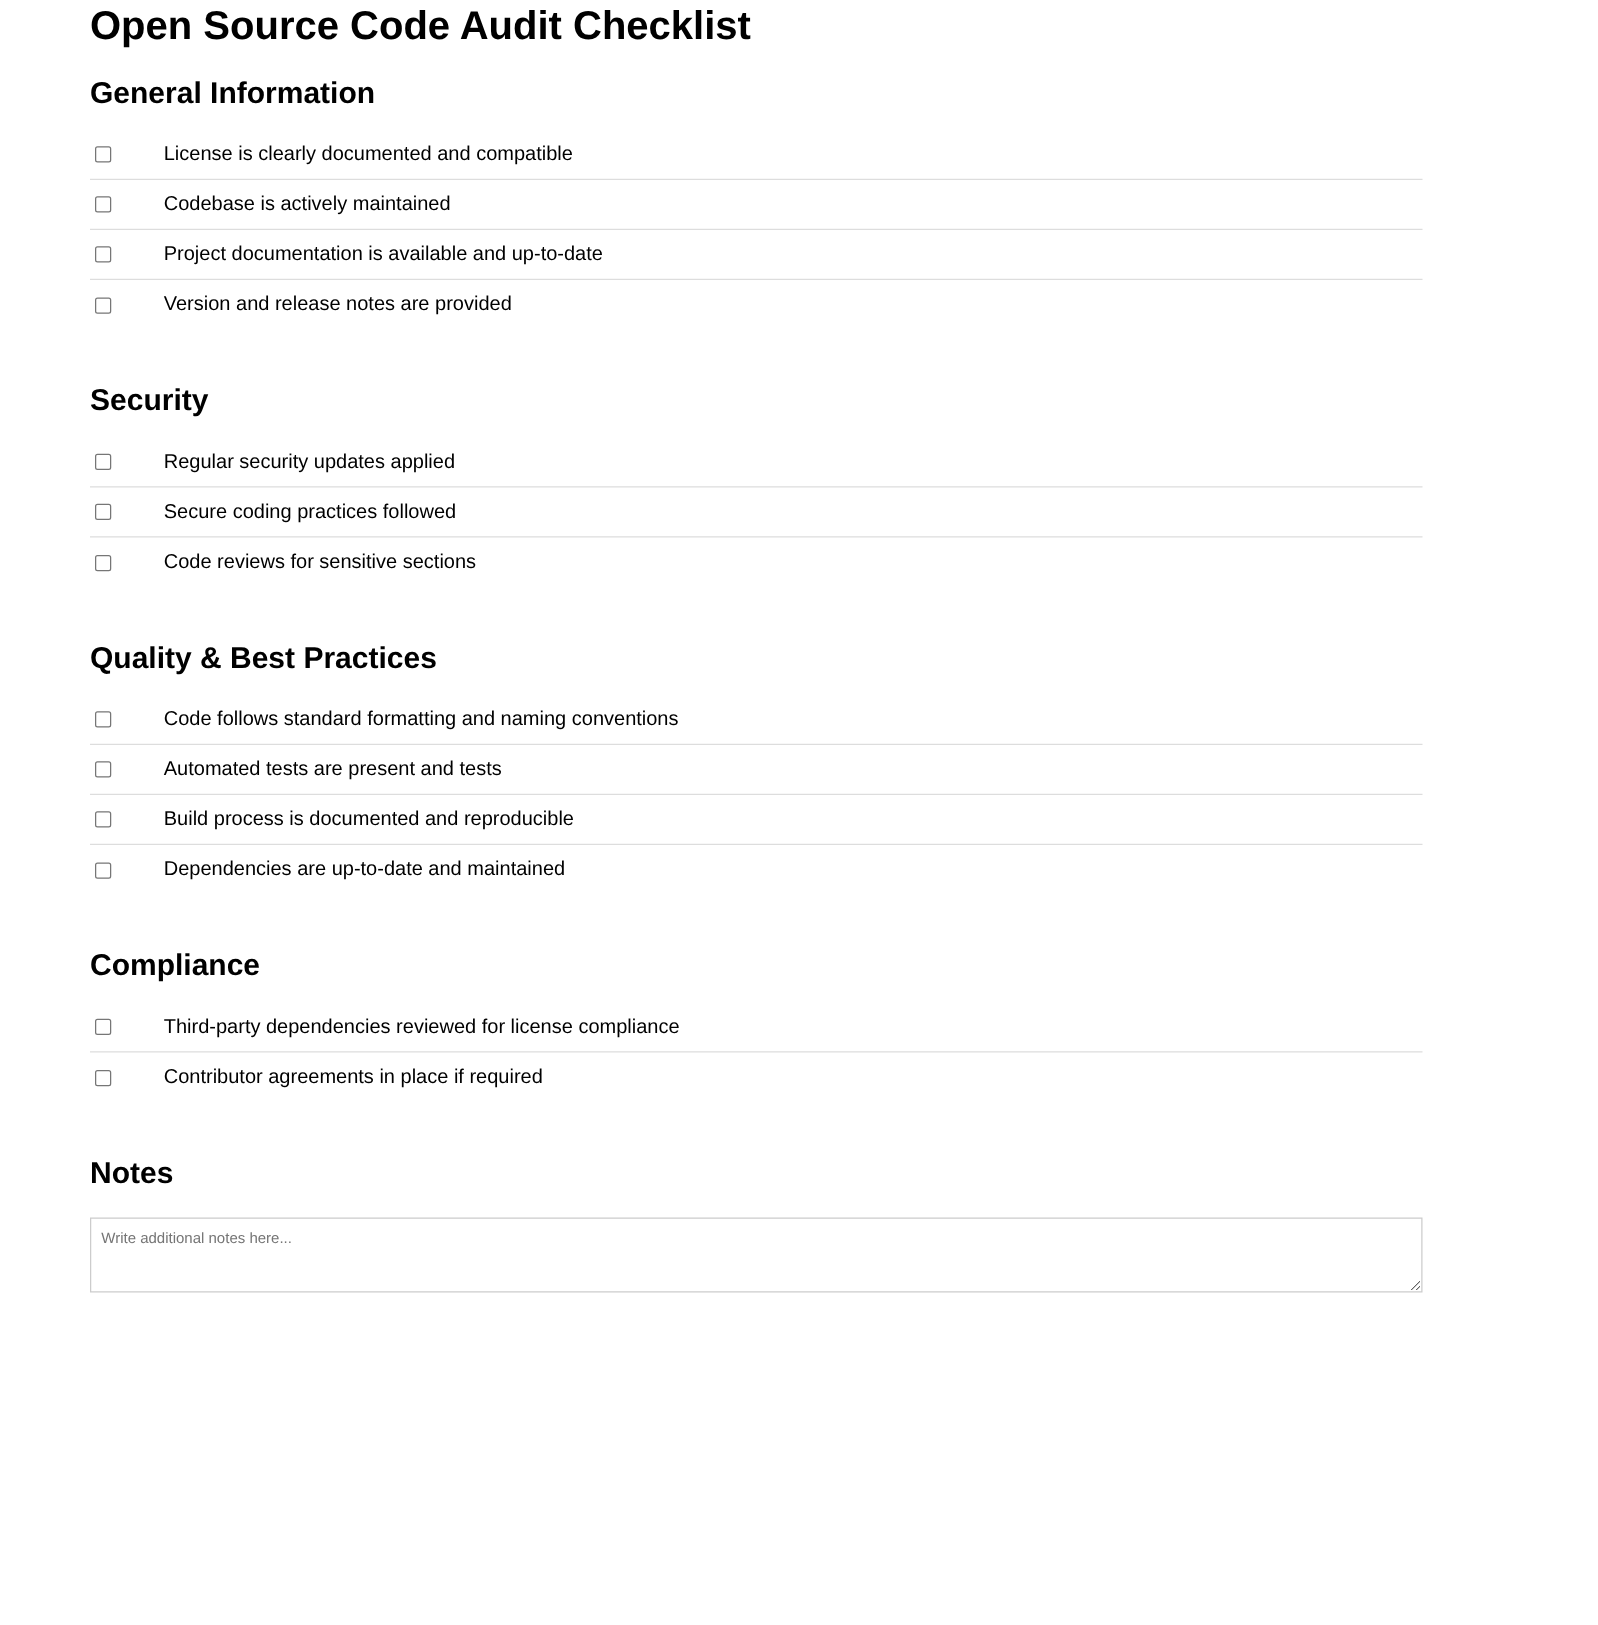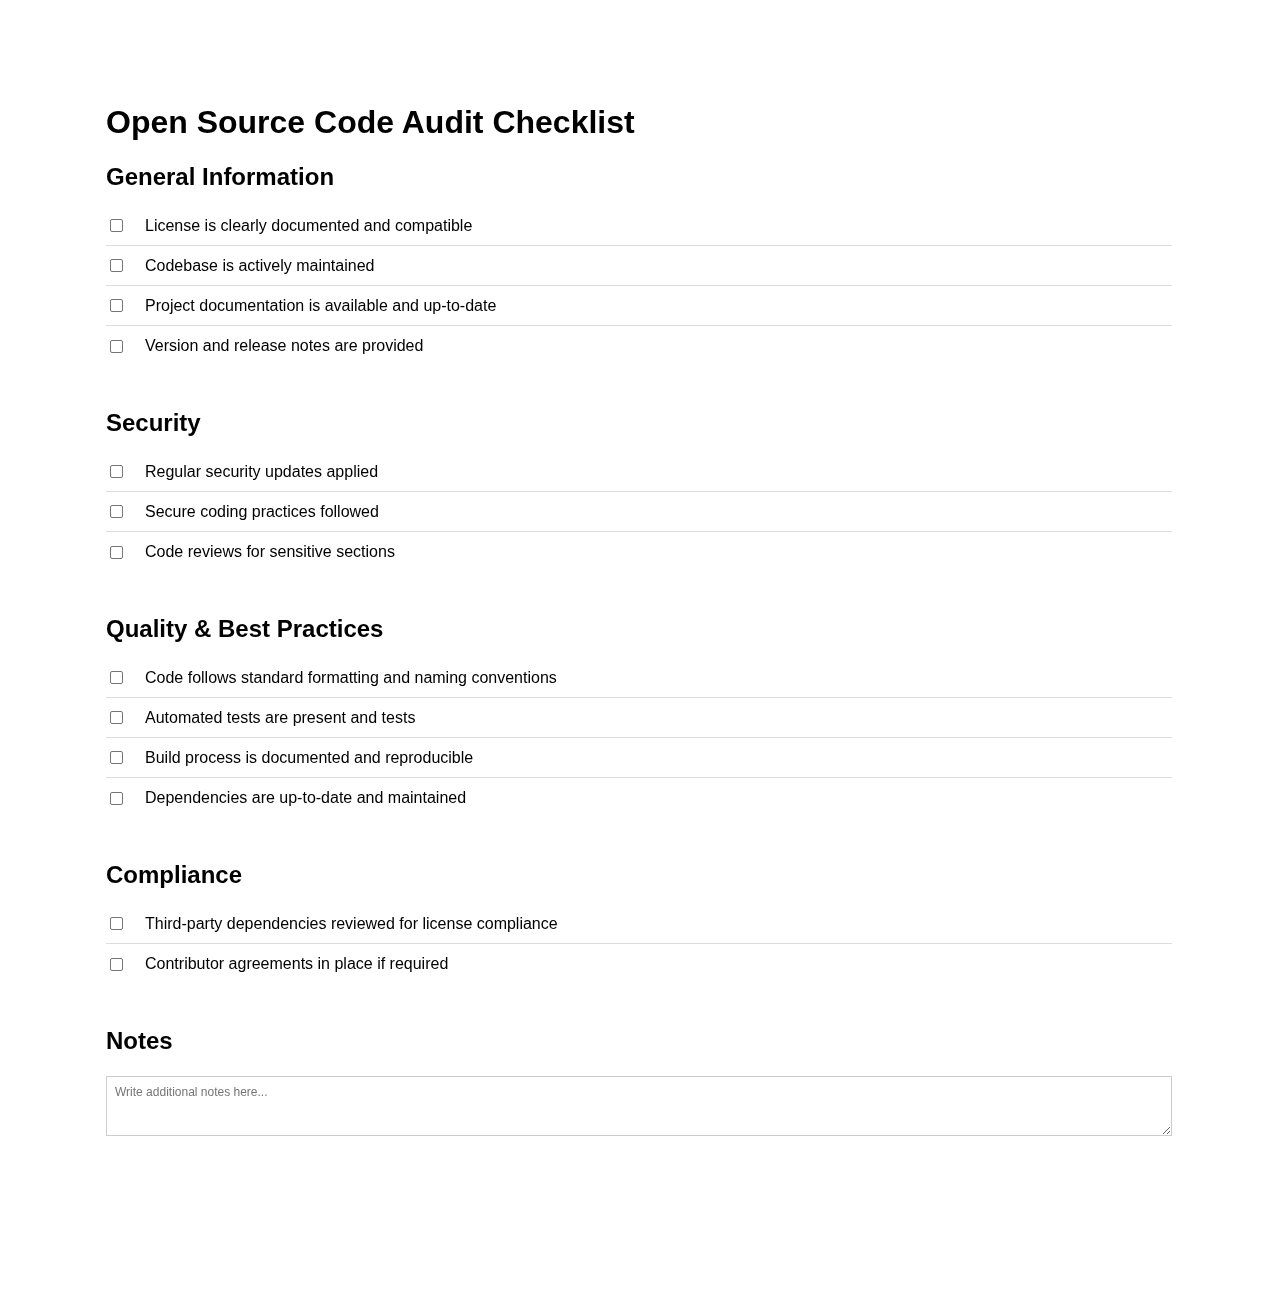--- a/index.html
+++ b/index.html
@@ -4,23 +4,22 @@
 <style>
   html, body { margin: 0; padding: 0; background: #ffffff; }
   body {
     font-family: "Liberation Sans", sans-serif;
     color: #000;
     width: 1278px;
     min-height: 1300px;
   }
   .container {
     position: relative;
-    margin-left: 106px;
+    margin-left: 72px;
     width: 1066px;
-    padding-top: 102px;
   }
   h1 {
     font-size: 32px;
     font-weight: bold;
     margin: 0;
     line-height: 40px;
   }
   h2 {
     font-size: 24px;
     font-weight: bold;
@@ -34,20 +33,21 @@
     list-style: none;
     padding: 0;
     margin: 14px 0 0 0;
   }
   ul.checklist li {
     height: 39px;
     display: flex;
     align-items: center;
     border-bottom: 1px solid #dddddd;
     font-size: 16px;
+    gap: 20px;
   }
   ul.checklist li:last-child { border-bottom: none; height: 40px; }
   .cb {
     width: 13px; height: 13px;
     box-sizing: border-box;
     border: 1px solid #767676;
     border-radius: 2px;
     background: #fff;
     margin: 0 22px 0 4px;
     flex: 0 0 auto;

